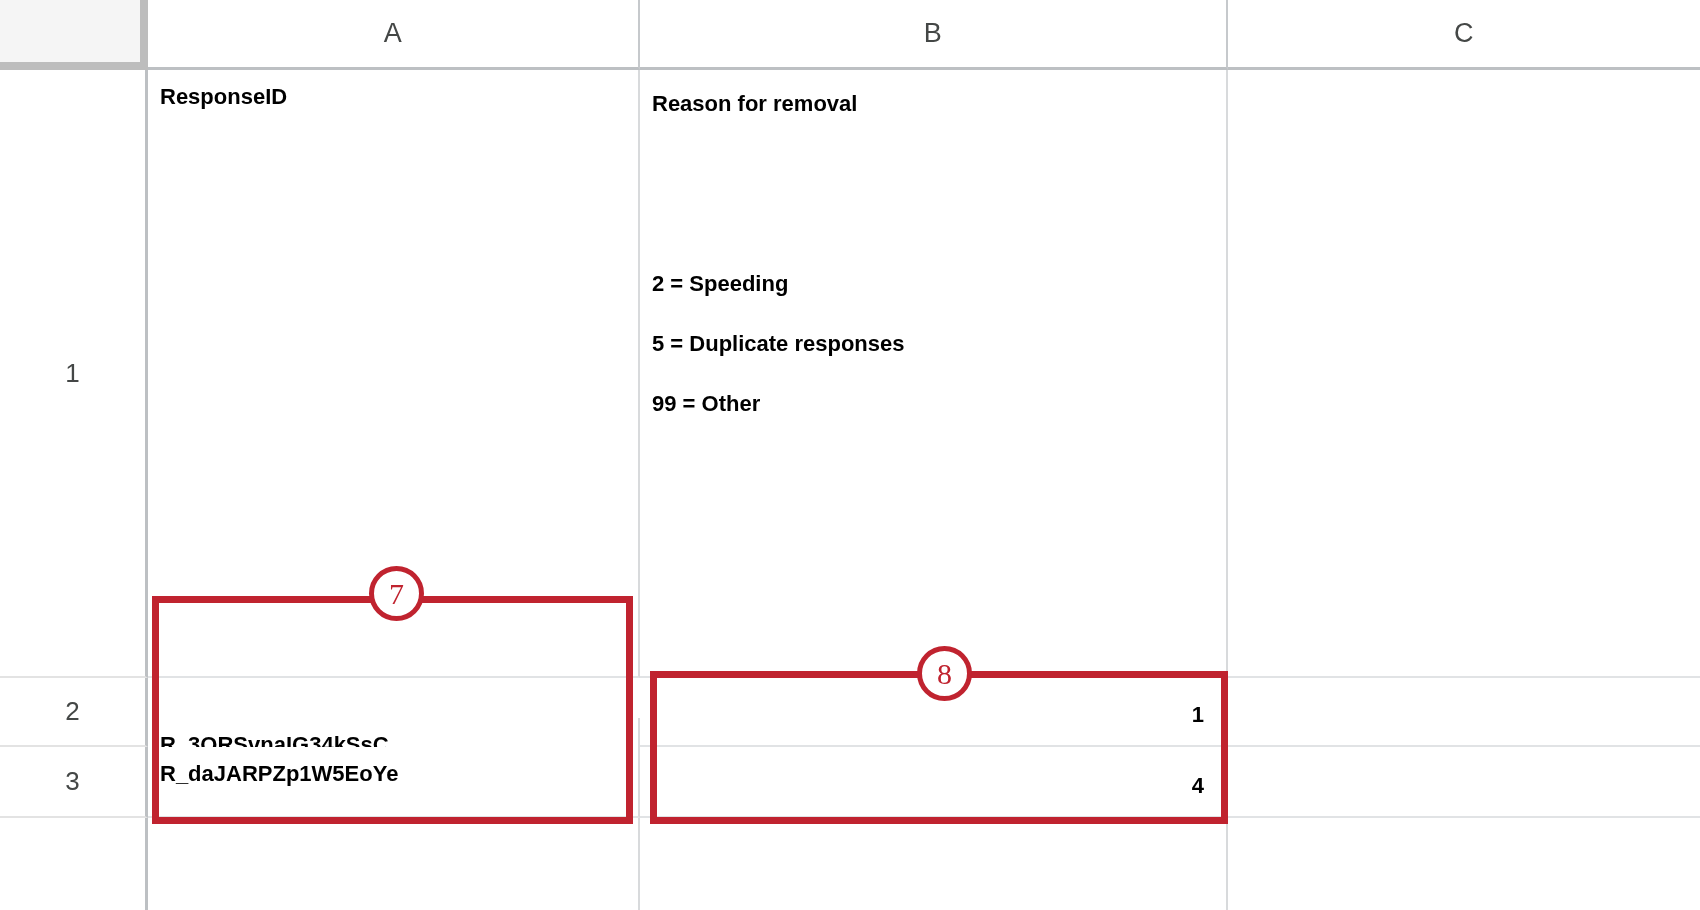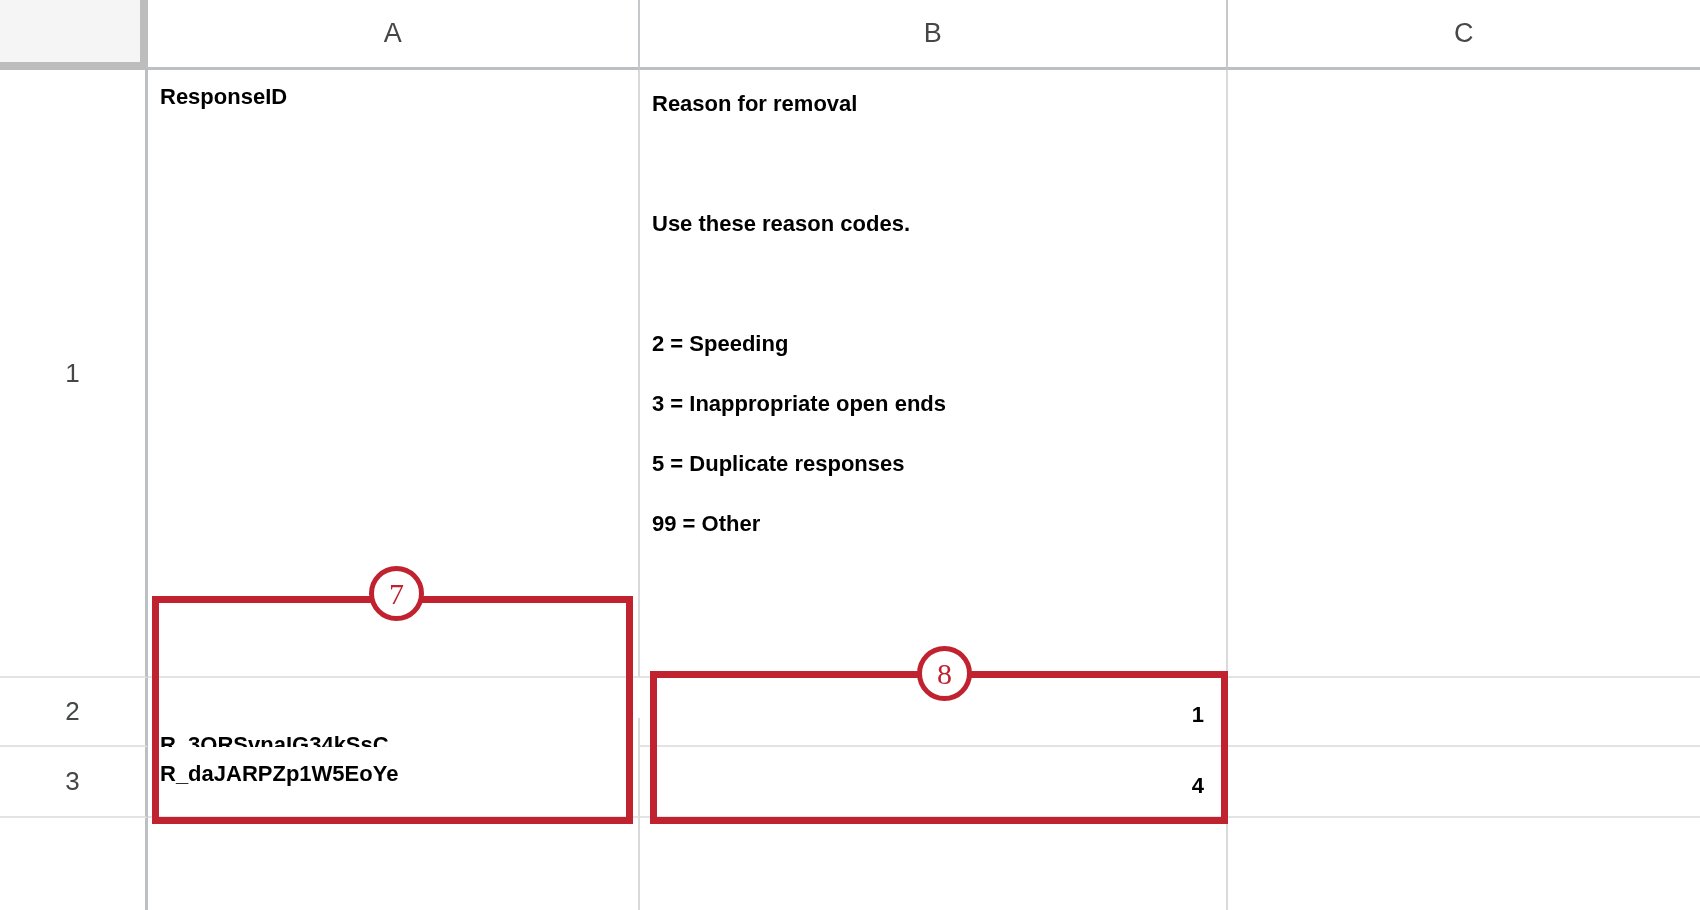--- a/index.html
+++ b/index.html
@@ -123,24 +123,22 @@
   </div>
   <div class="row-head" style="top:818px; height:92px; border-bottom:none;"></div>
 
   <div class="cell mid-left" style="left:148px; top:70px; width:492px; height:608px;">
     <div class="cell-text" style="padding-left:12px; padding-bottom:4px;">ResponseID</div>
   </div>
 
   <div class="cell top-left" style="left:640px; top:70px; width:588px; height:608px;">
     <div class="cell-text">Reason for removal</div>
     <div class="cell-text">&nbsp;</div>
-    <div class="cell-text">Use these reason codes.</div>
     <div class="cell-text">&nbsp;</div>
     <div class="cell-text">2 = Speeding</div>
-    <div class="cell-text">3 = Inappropriate open ends</div>
     <div class="cell-text">5 = Duplicate responses</div>
     <div class="cell-text">99 = Other</div>
   </div>
 
   <div class="cell" style="left:1228px; top:70px; width:472px; height:608px; border-right:none;"></div>
 
   <div class="cell mid-left" style="left:148px; top:678px; width:492px; height:69px;margin-top:40px;">
     <div class="cell-text" style="padding-left:12px; padding-bottom:2px;">R_3ORSvnaIG34kSsC</div>
   </div>
   <div class="cell right" style="left:640px; top:678px; width:588px; height:69px;">

